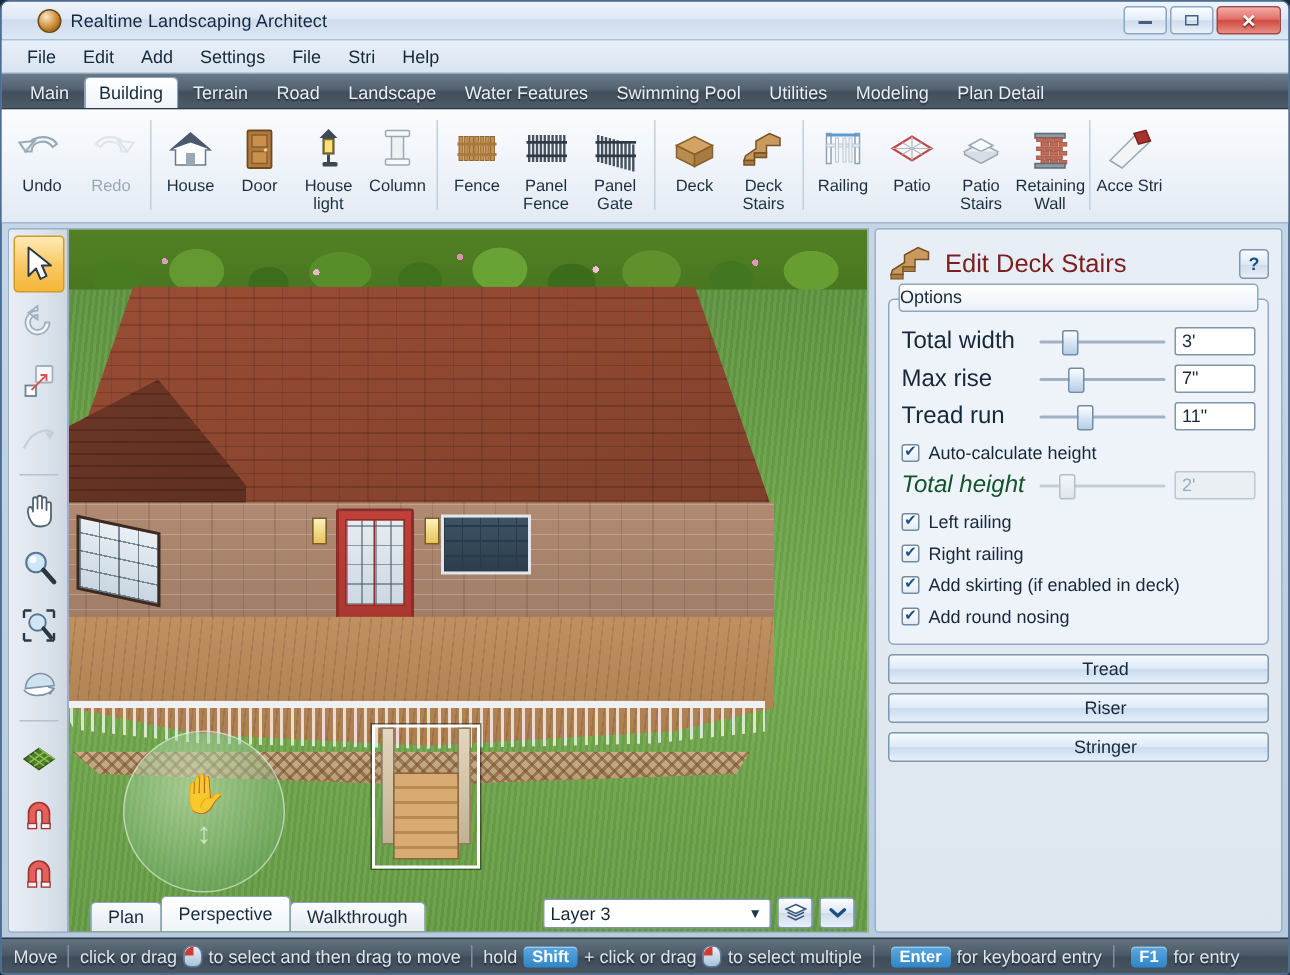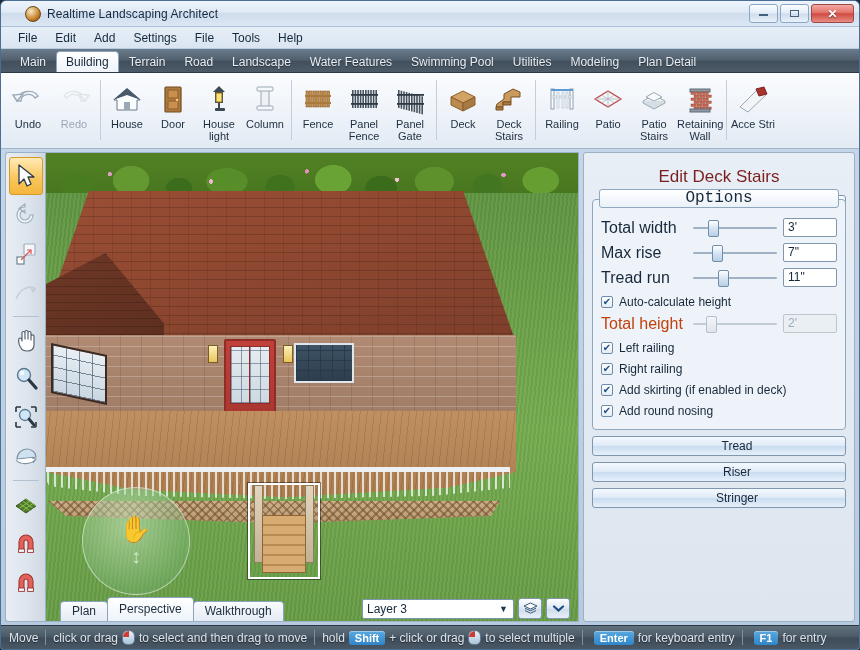--- a/index.html
+++ b/index.html
@@ -300,40 +300,40 @@
     display:flex;align-items:center;justify-content:center;
   }
 
   
   .panel {
     width:272px; min-width:272px; margin-left:4px;
     background: linear-gradient(#e8eef5,#dde5ee);
     border:1px solid #9db1c6; border-radius:3px;
     display:flex; flex-direction:column; padding:6px 8px;
   }
-  .panel-head { display:flex; align-items:center; gap:8px; height:34px;flex-direction:column; }
+  .panel-head { display:flex; align-items:center; gap:8px; height:34px; }
   .panel-title { font-size:17px; color:#7a1f1f; }
   .help-btn {
     margin-left:auto; width:20px;height:20px; border:1px solid #7f97ae; border-radius:3px;
     background: linear-gradient(#fbfdff,#dbe7f4 52%,#cfdcea 54%,#e8f0f9);
     color:#1f4d80; font-size:12px; font-weight:bold; text-align:center; line-height:18px;
   }
   .group {
     position:relative; margin-top:6px; border:1px solid #8fa8c0; border-radius:4px;
     background:#eef3f9; padding:16px 8px 8px 8px;
   }
   .group-title {
     position:absolute; top:-11px; left:6px; right:6px; height:19px; line-height:17px;
-    text-align:center; font-size:16px; color:#16283a;
+    text-align:left; font-size:12px; color:#16283a;
     background: linear-gradient(#ffffff,#eaf1f8);
-    border:1px solid #8fa8c0; border-radius:3px;font-family:Liberation Mono, monospace;
+    border:1px solid #8fa8c0; border-radius:3px;
   }
   .row { display:flex; align-items:center; height:23px; margin-bottom:2px; }
   .row .lbl { width:92px; font-size:16px; color:#16283a; }
-  .row.dim .lbl { color:#c2410c; }
+  .row.dim .lbl { color:#14532d;font-style:italic; }
   .slider { position:relative; flex:1; height:18px; margin-right:6px; }
   .slider .track {
     position:absolute; left:0; right:0; top:8px; height:2px;
     background:#9fb1c3; border-radius:1px;
   }
   .slider .thumb {
     position:absolute; top:1px; width:11px; height:17px; border-radius:2px;
     background: linear-gradient(#fdfeff,#d3e2f2 55%,#b9cfe6);
     border:1px solid #6f8ca8;
   }
@@ -405,21 +405,21 @@
       <div class="winbtn close">✕</div>
     </div>
   </div>
 
   <div class="menubar" id="menubar">
       <div class="menu-item">File</div>
       <div class="menu-item">Edit</div>
       <div class="menu-item">Add</div>
       <div class="menu-item">Settings</div>
       <div class="menu-item">File</div>
-      <div class="menu-item">Tools</div>
+      <div class="menu-item">Stri</div>
       <div class="menu-item">Help</div>
     </div>
 
   <div class="tabstrip" id="tabstrip">
       <div class="tab">Main</div>
       <div class="tab active">Building</div>
       <div class="tab">Terrain</div>
       <div class="tab">Road</div>
       <div class="tab">Landscape</div>
       <div class="tab">Water Features</div>

